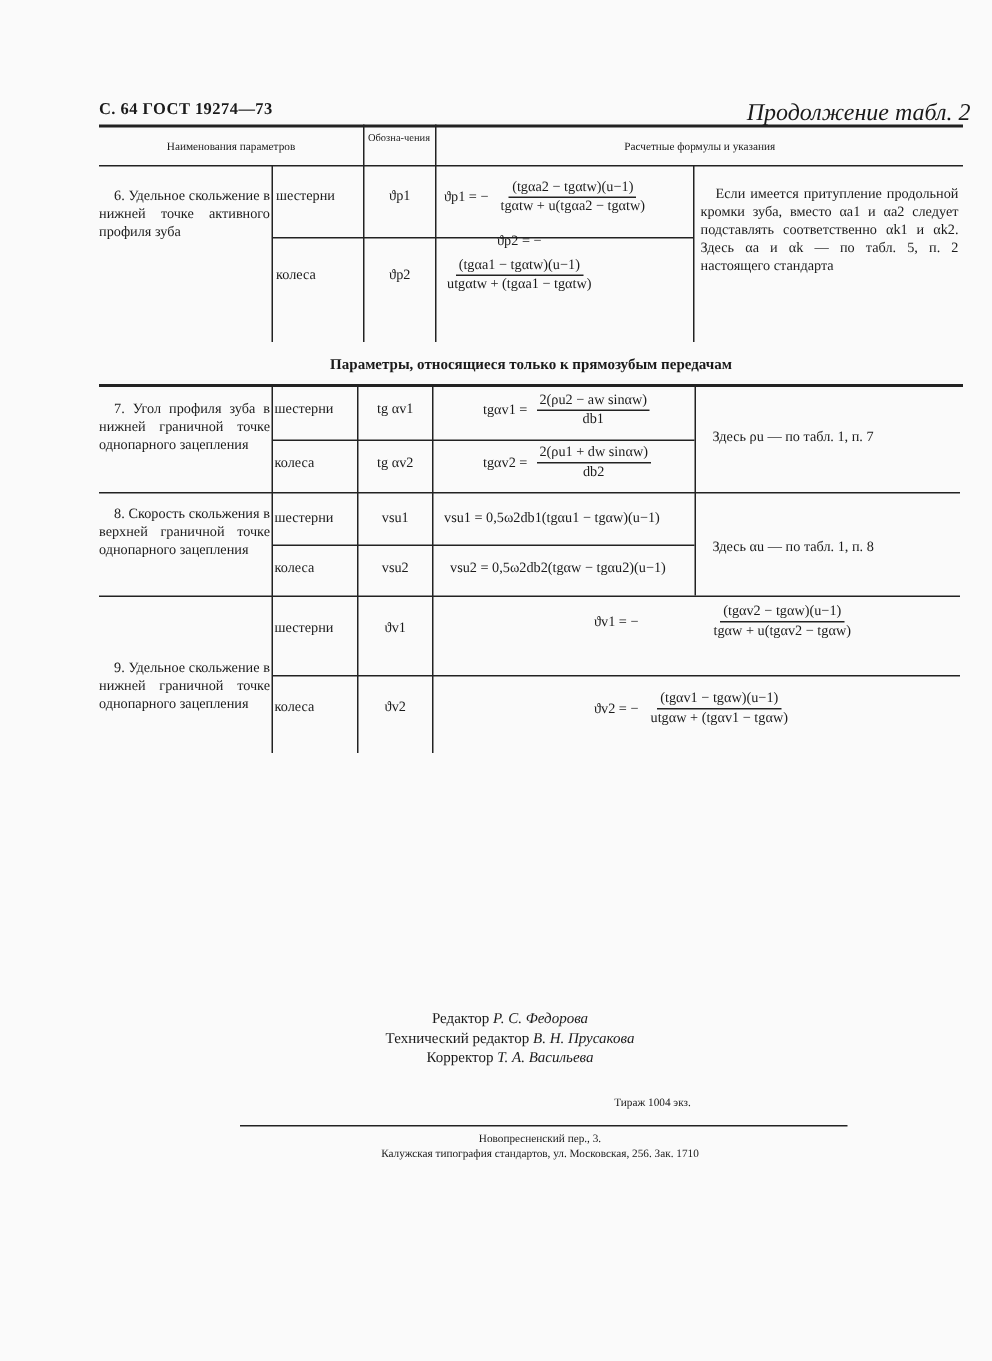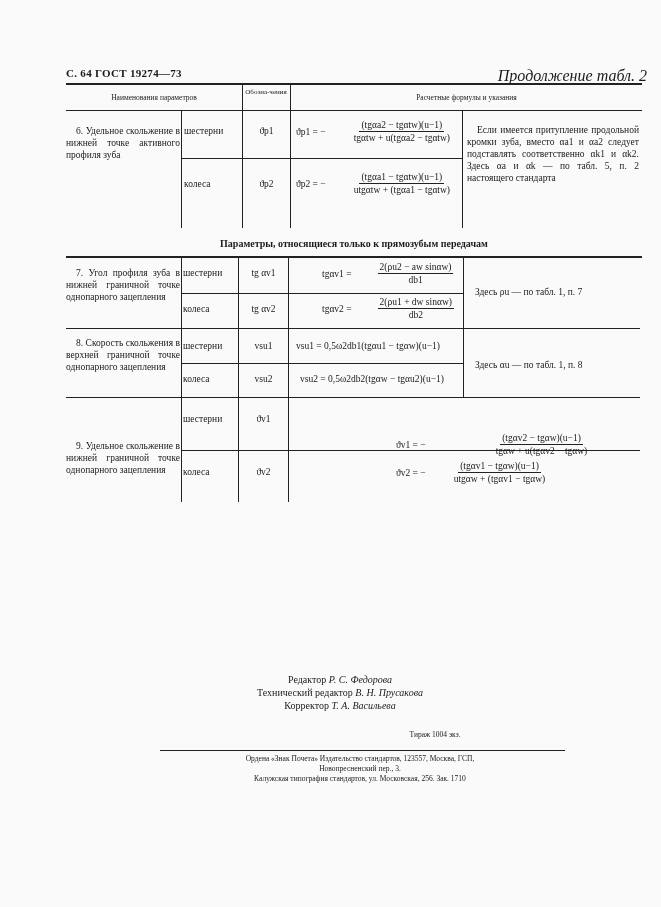--- a/index.html
+++ b/index.html
@@ -8,21 +8,21 @@
   .abs { position: absolute; }
   .hdr { left: 66px; top: 43px; font-size: 11px; font-weight: bold; letter-spacing: 0.3px; margin-top: 24px; }
   .cont { right: 14px; top: 67px; font-size: 16px; font-style: italic; }
   .hline { position: absolute; height: 0; border-top: 1px solid #222; }
   .hline.thick { border-top: 2px solid #222; }
   .vline { position: absolute; width: 0; border-left: 1px solid #222; }
   .t { position: absolute; font-size: 9.5px; line-height: 12px; }
   .tiny { font-size: 7px; line-height: 8px; }
   .just { text-align: justify; text-align-last: left; }
   .ctr { text-align: center; }
-  .frac { display: inline-flex; flex-direction: column; align-items: center; vertical-align: middle; margin-left: 20px; }
+  .frac { display: inline-flex; flex-direction: column; align-items: center; vertical-align: middle; }
   .frac .num { border-bottom: 1px solid #222; padding: 0 2px 1px; }
   .frac .den { padding: 1px 2px 0; }
   .fl { position: absolute; font-size: 9.5px; white-space: nowrap; display: flex; align-items: center; gap: 6px; }
   .sectitle { font-weight: bold; font-size: 10px; }
   .credits { font-size: 10px; line-height: 13px; text-align: center; }
   .credits i { }
   .imprint { font-size: 7.5px; line-height: 10px; text-align: center; }
 </style>
 </head>
 <body>
@@ -48,21 +48,21 @@
 <div class="t ctr" style="left:243px; top:125px; width:47px;">ϑp1</div>
 <div class="fl" style="left:296px; top:120px;">
   <span>ϑp1 = −</span>
   <span class="frac">
     <span class="num">(tgαa2 − tgαtw)(u−1)</span>
     <span class="den">tgαtw + u(tgαa2 − tgαtw)</span>
   </span>
 </div>
 <div class="t" style="left:184px; top:178px;">колеса</div>
 <div class="t ctr" style="left:243px; top:178px; width:47px;">ϑp2</div>
-<div class="fl" style="left:296px; top:172px;">
+<div class="fl" style="left:296px; top:156px;flex-direction:column;">
   <span>ϑp2 = −</span>
   <span class="frac">
     <span class="num">(tgαa1 − tgαtw)(u−1)</span>
     <span class="den">utgαtw + (tgαa1 − tgαtw)</span>
   </span>
 </div>
 <div class="t just" style="left:467px; top:124px; width:172px; text-indent:10px;">Если имеется притупление продольной кромки зуба, вместо αa1 и αa2 следует подставлять соответственно αk1 и αk2. Здесь αa и αk — по табл. 5, п. 2 настоящего стандарта</div>
 
 <div class="t ctr sectitle" style="left:66px; top:238px; width:576px;">Параметры, относящиеся только к прямозубым передачам</div>
 
@@ -104,21 +104,21 @@
 <div class="t ctr" style="left:239px; top:340px; width:49px;">vsu1</div>
 <div class="t" style="left:296px; top:340px; white-space:nowrap;">vsu1 = 0,5ω2db1(tgαu1 − tgαw)(u−1)</div>
 <div class="t" style="left:183px; top:373px;">колеса</div>
 <div class="t ctr" style="left:239px; top:373px; width:49px;">vsu2</div>
 <div class="t" style="left:300px; top:373px; white-space:nowrap;">vsu2 = 0,5ω2db2(tgαw − tgαu2)(u−1)</div>
 <div class="t" style="left:475px; top:359px;">Здесь αu — по табл. 1, п. 8</div>
 
 <div class="t just" style="left:66px; top:440px; width:114px; text-indent:10px;">9. Удельное скольжение в нижней граничной точке однопарного зацепления</div>
 <div class="t" style="left:183px; top:413px;">шестерни</div>
 <div class="t ctr" style="left:239px; top:413px; width:49px;">ϑv1</div>
-<div class="fl" style="left:396px; top:433px;gap:48px;">
+<div class="fl" style="left:396px; top:403px;gap:48px;">
   <span>ϑv1 = −</span>
   <span class="frac">
     <span class="num">(tgαv2 − tgαw)(u−1)</span>
     <span class="den">tgαw + u(tgαv2 − tgαw)</span>
   </span>
 </div>
 <div class="t" style="left:183px; top:466px;">колеса</div>
 <div class="t ctr" style="left:239px; top:466px; width:49px;">ϑv2</div>
 <div class="fl" style="left:396px; top:461px;">
   <span>ϑv2 = −</span>
@@ -132,16 +132,15 @@
   <div><span>Редактор</span> <i>Р. С. Федорова</i></div>
   <div><span>Технический редактор</span> <i>В. Н. Прусакова</i></div>
   <div><span>Корректор</span> <i>Т. А. Васильева</i></div>
 </div>
 
 <div class="abs imprint" style="left:155px; top:730px; width:410px;">
   <div style="padding-left:150px;">Тираж 1004 экз.</div>
 </div>
 <div class="hline" style="left:160px; top:750px; width:405px;"></div>
 <div class="abs imprint" style="left:155px; top:754px; width:410px;">
-  <div>Ордена «Знак Почета» Издательство стандартов, 123557, Москва, ГСП,</div>
   <div>Новопресненский пер., 3.</div>
   <div>Калужская типография стандартов, ул. Московская, 256. Зак. 1710</div>
 </div>
 
 </body></html>

